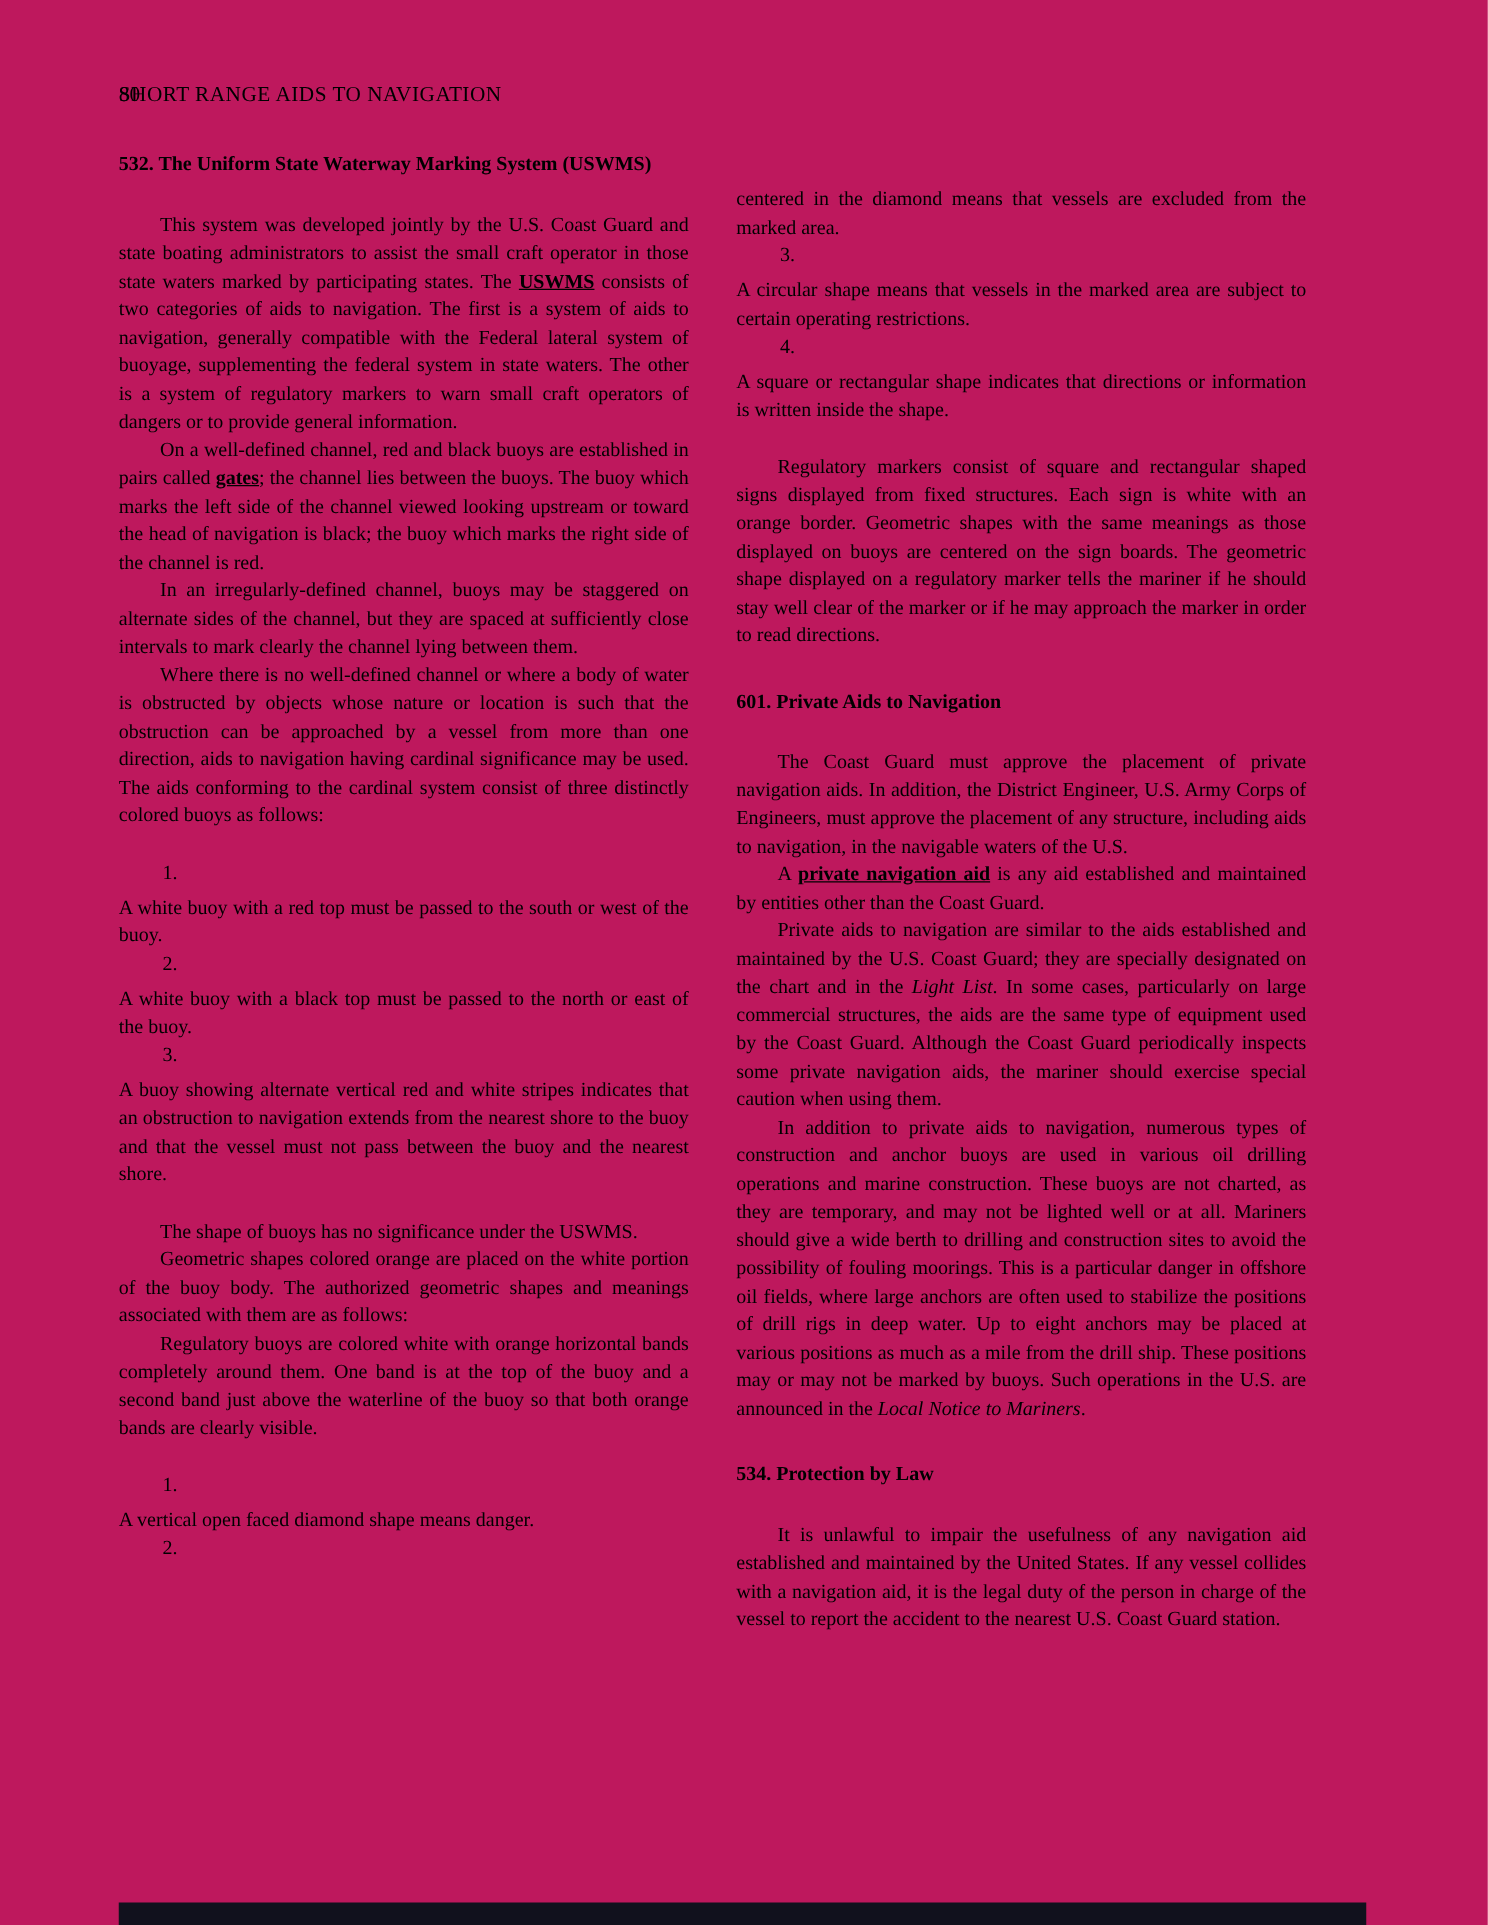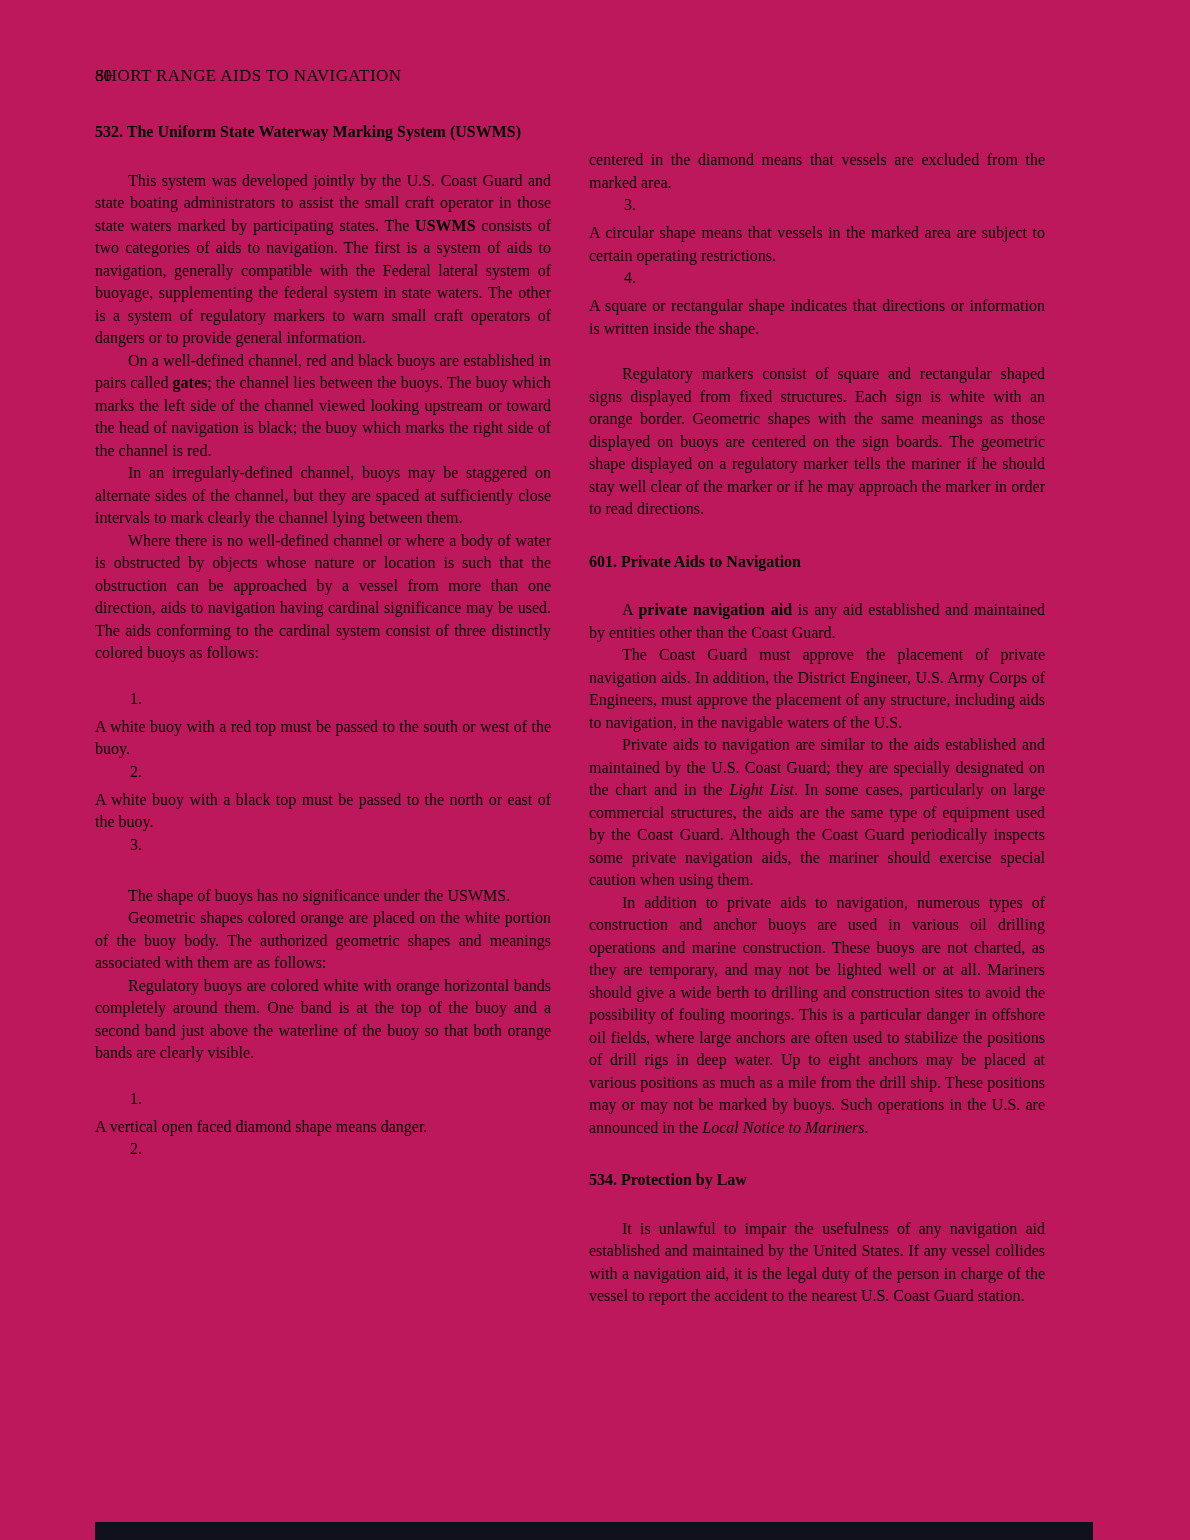--- a/index.html
+++ b/index.html
@@ -48,21 +48,21 @@
   }
   .column > :first-child { margin-top: 0; }
   .para {
     margin: 0;
     text-indent: 33px;
   }
   .list { margin: 23px 0; }
   .list-item { display: flex; flex-direction: column; }
   .list-marker { flex: 0 0 28px; margin-left: 35px; }
   .list-body { flex: 1; }
-  .bold { font-weight: bold; }
+  .bold { font-weight: bold; text-decoration: underline; }
   .italic { font-style: italic; }
   .bottom-bar {
     position: absolute;
     left: 95px; bottom: 0;
     width: 998px; height: 18px;
     background: #11111d;
   }
 </style>
 </head>
 <body style="background: rgb(255, 255, 255);">
@@ -84,20 +84,21 @@
           <div class="list-item">
             <span class="list-marker">1.</span>
             <span class="list-body"><span>A white buoy with a red top must be passed to the south or west of the buoy.</span></span>
           </div>
           <div class="list-item">
             <span class="list-marker">2.</span>
             <span class="list-body"><span>A white buoy with a black top must be passed to the north or east of the buoy.</span></span>
           </div>
           <div class="list-item">
             <span class="list-marker">3.</span>
+            <span class="list-body"><span>A buoy showing alternate vertical red and white stripes indicates that an obstruction to navigation extends from the nearest shore to the buoy and that the vessel must not pass between the buoy and the nearest shore.</span></span>
           </div>
         </div>
         <p class="para"><span>The shape of buoys has no significance under the USWMS.</span></p>
         <p class="para"><span>Geometric shapes colored orange are placed on the white portion of the buoy body. The authorized geometric shapes and meanings associated with them are as follows:</span></p>
         <p class="para"><span>Regulatory buoys are colored white with orange horizontal bands completely around them. One band is at the top of the buoy and a second band just above the waterline of the buoy so that both orange bands are clearly visible.</span></p>
         <div class="list">
           <div class="list-item">
             <span class="list-marker">1.</span>
             <span class="list-body"><span>A vertical open faced diamond shape means danger.</span></span>
           </div>
@@ -116,22 +117,22 @@
             <span class="list-marker">3.</span>
             <span class="list-body"><span>A circular shape means that vessels in the marked area are subject to certain operating restrictions.</span></span>
           </div>
           <div class="list-item">
             <span class="list-marker">4.</span>
             <span class="list-body"><span>A square or rectangular shape indicates that directions or information is written inside the shape.</span></span>
           </div>
         </div>
         <p class="para"><span>Regulatory markers consist of square and rectangular shaped signs displayed from fixed structures. Each sign is white with an orange border. Geometric shapes with the same meanings as those displayed on buoys are centered on the sign boards. The geometric shape displayed on a regulatory marker tells the mariner if he should stay well clear of the marker or if he may approach the marker in order to read directions.</span></p>
         <h2 class="section-heading">601. Private Aids to Navigation</h2>
+        <p class="para"><span>The Coast Guard must approve the placement of private navigation aids. In addition, the District Engineer, U.S. Army Corps of Engineers, must approve the placement of any structure, including aids to navigation, in the navigable waters of the U.S.</span></p>
         <p class="para"><span>A </span><span class="bold">private navigation aid</span><span> is any aid established and maintained by entities other than the Coast Guard.</span></p>
-        <p class="para"><span>The Coast Guard must approve the placement of private navigation aids. In addition, the District Engineer, U.S. Army Corps of Engineers, must approve the placement of any structure, including aids to navigation, in the navigable waters of the U.S.</span></p>
         <p class="para"><span>Private aids to navigation are similar to the aids established and maintained by the U.S. Coast Guard; they are specially designated on the chart and in the </span><span class="italic">Light List</span><span>. In some cases, particularly on large commercial structures, the aids are the same type of equipment used by the Coast Guard. Although the Coast Guard periodically inspects some private navigation aids, the mariner should exercise special caution when using them.</span></p>
         <p class="para"><span>In addition to private aids to navigation, numerous types of construction and anchor buoys are used in various oil drilling operations and marine construction. These buoys are not charted, as they are temporary, and may not be lighted well or at all. Mariners should give a wide berth to drilling and construction sites to avoid the possibility of fouling moorings. This is a particular danger in offshore oil fields, where large anchors are often used to stabilize the positions of drill rigs in deep water. Up to eight anchors may be placed at various positions as much as a mile from the drill ship. These positions may or may not be marked by buoys. Such operations in the U.S. are announced in the </span><span class="italic">Local Notice to Mariners</span><span>.</span></p>
         <h2 class="section-heading">534. Protection by Law</h2>
         <p class="para"><span>It is unlawful to impair the usefulness of any navigation aid established and maintained by the United States. If any vessel collides with a navigation aid, it is the legal duty of the person in charge of the vessel to report the accident to the nearest U.S. Coast Guard station.</span></p>
       </div>
   </main>
 
   <div class="bottom-bar" style="background: rgb(17, 17, 29);"></div>
 </div>
 

